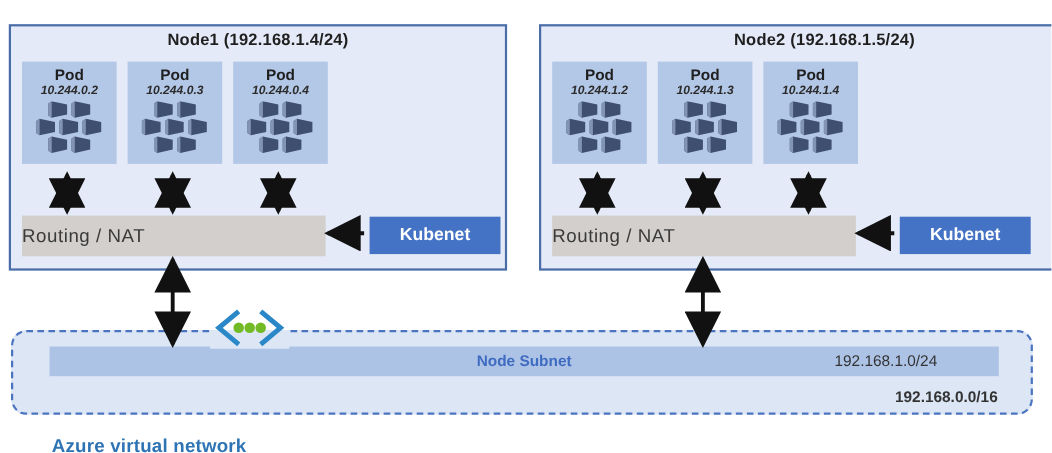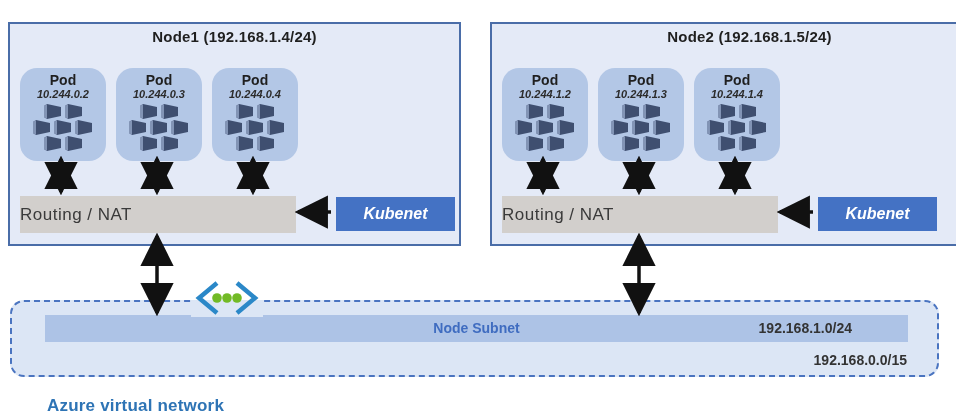--- a/index.html
+++ b/index.html
@@ -4,33 +4,33 @@
 <style>
   html,body{margin:0;padding:0;background:#ffffff;}
   body{font-family:"Liberation Sans",sans-serif;}
   #canvas{position:relative;width:956px;height:412px;background:#ffffff;overflow:hidden;}
 
   .node{position:absolute;top:22px;width:453px;height:224px;background:#e4eaf7;border:2px solid #4a6da8;box-sizing:border-box;}
   #node1{left:8px;}
   #node2{left:490px;width:519px;}
   .node-title{position:absolute;top:4px;left:0;width:100%;text-align:center;font-size:15px;font-weight:700;color:#1f1f1f;letter-spacing:.2px;}
 
-  .pod{position:absolute;top:44px;width:86px;height:93px;background:#b3c7e6;text-align:center;border-radius:17px;}
+  .pod{position:absolute;top:32px;width:86px;height:93px;background:#b3c7e6;text-align:center;}
   .pod.p1{left:10px;}.pod.p2{left:106px;}.pod.p3{left:202px;}
   .pod-label{margin-top:5px;font-size:14px;font-weight:700;color:#1f1f1f;line-height:15px;}
   .pod-ip{font-size:11px;font-weight:700;color:#2b2b2b;line-height:13px;font-style:italic;}
   .pod-icon{display:block;margin:3px auto 0 auto;}
 
   .routing{position:absolute;left:10px;top:172px;width:276px;height:37px;background:#d2cfcc;line-height:37px;font-size:17px;color:#3a3a3a;letter-spacing:.5px;}
-  .kubenet{position:absolute;left:326px;top:173px;width:119px;height:34px;background:#4472c4;color:#ffffff;text-align:center;line-height:34px;font-size:16px;font-weight:700;font-style:italic;}
+  .kubenet{position:absolute;left:326px;top:173px;width:119px;height:34px;background:#4472c4;color:#ffffff;text-align:center;line-height:34px;font-size:16px;font-weight:700;}
 
   .vnet{position:absolute;left:10px;top:300px;width:929px;height:77px;background:#dce6f5;border:2px dashed #4a74c0;border-radius:14px;box-sizing:border-box;}
   .subnet-bar{position:absolute;left:33px;top:13px;width:863px;height:27px;background:#adc3e6;}
   .subnet-label{position:absolute;left:0;width:100%;text-align:center;line-height:27px;font-size:14px;font-weight:700;color:#3f6cc0;}
-  .subnet-cidr{position:absolute;right:56px;top:0;line-height:27px;font-size:14px;font-weight:700;color:#333333;}
+  .subnet-cidr{position:absolute;right:56px;top:0;line-height:27px;font-size:14px;font-weight:400;color:#333333;}
   .vnet-cidr{position:absolute;right:30px;top:50px;font-size:14px;font-weight:700;color:#333333;}
   .vnet-label{position:absolute;left:35px;top:46px;font-size:17px;font-weight:700;color:#2e74b5;letter-spacing:.2px;margin-top:48px;}
 
   .vnet-icon-wrap{position:absolute;left:191px;top:279px;width:72px;height:38px;background:linear-gradient(180deg,#ffffff 0 55%,#dce6f5 55% 100%);z-index:4;}
   #arrow-layer{position:absolute;left:0;top:0;z-index:6;pointer-events:none;}
 </style>
 </head>
 <body>
 
 <svg width="0" height="0" style="position:absolute">
@@ -136,21 +136,21 @@
 
     <div class="routing">Routing / NAT</div>
     <div class="kubenet">Kubenet</div>
   </div>
 
   <div class="vnet">
     <div class="subnet-bar">
       <div class="subnet-label">Node Subnet</div>
       <div class="subnet-cidr">192.168.1.0/24</div>
     </div>
-    <div class="vnet-cidr">192.168.0.0/15</div>
+    <div class="vnet-cidr">192.168.0.0/16</div>
     <div class="vnet-label">Azure virtual network</div>
   </div>
 
   <div class="vnet-icon-wrap">
     <svg width="72" height="38" viewBox="0 0 72 38">
       <polyline points="26,4 8,19 26,34" fill="none" stroke="#2b88c8" stroke-width="4.5"></polyline>
       <polyline points="46,4 64,19 46,34" fill="none" stroke="#2b88c8" stroke-width="4.5"></polyline>
       <circle cx="26" cy="19" r="4.8" fill="#72ba26"></circle>
       <circle cx="36" cy="19" r="4.8" fill="#72ba26"></circle>
       <circle cx="46" cy="19" r="4.8" fill="#72ba26"></circle>

